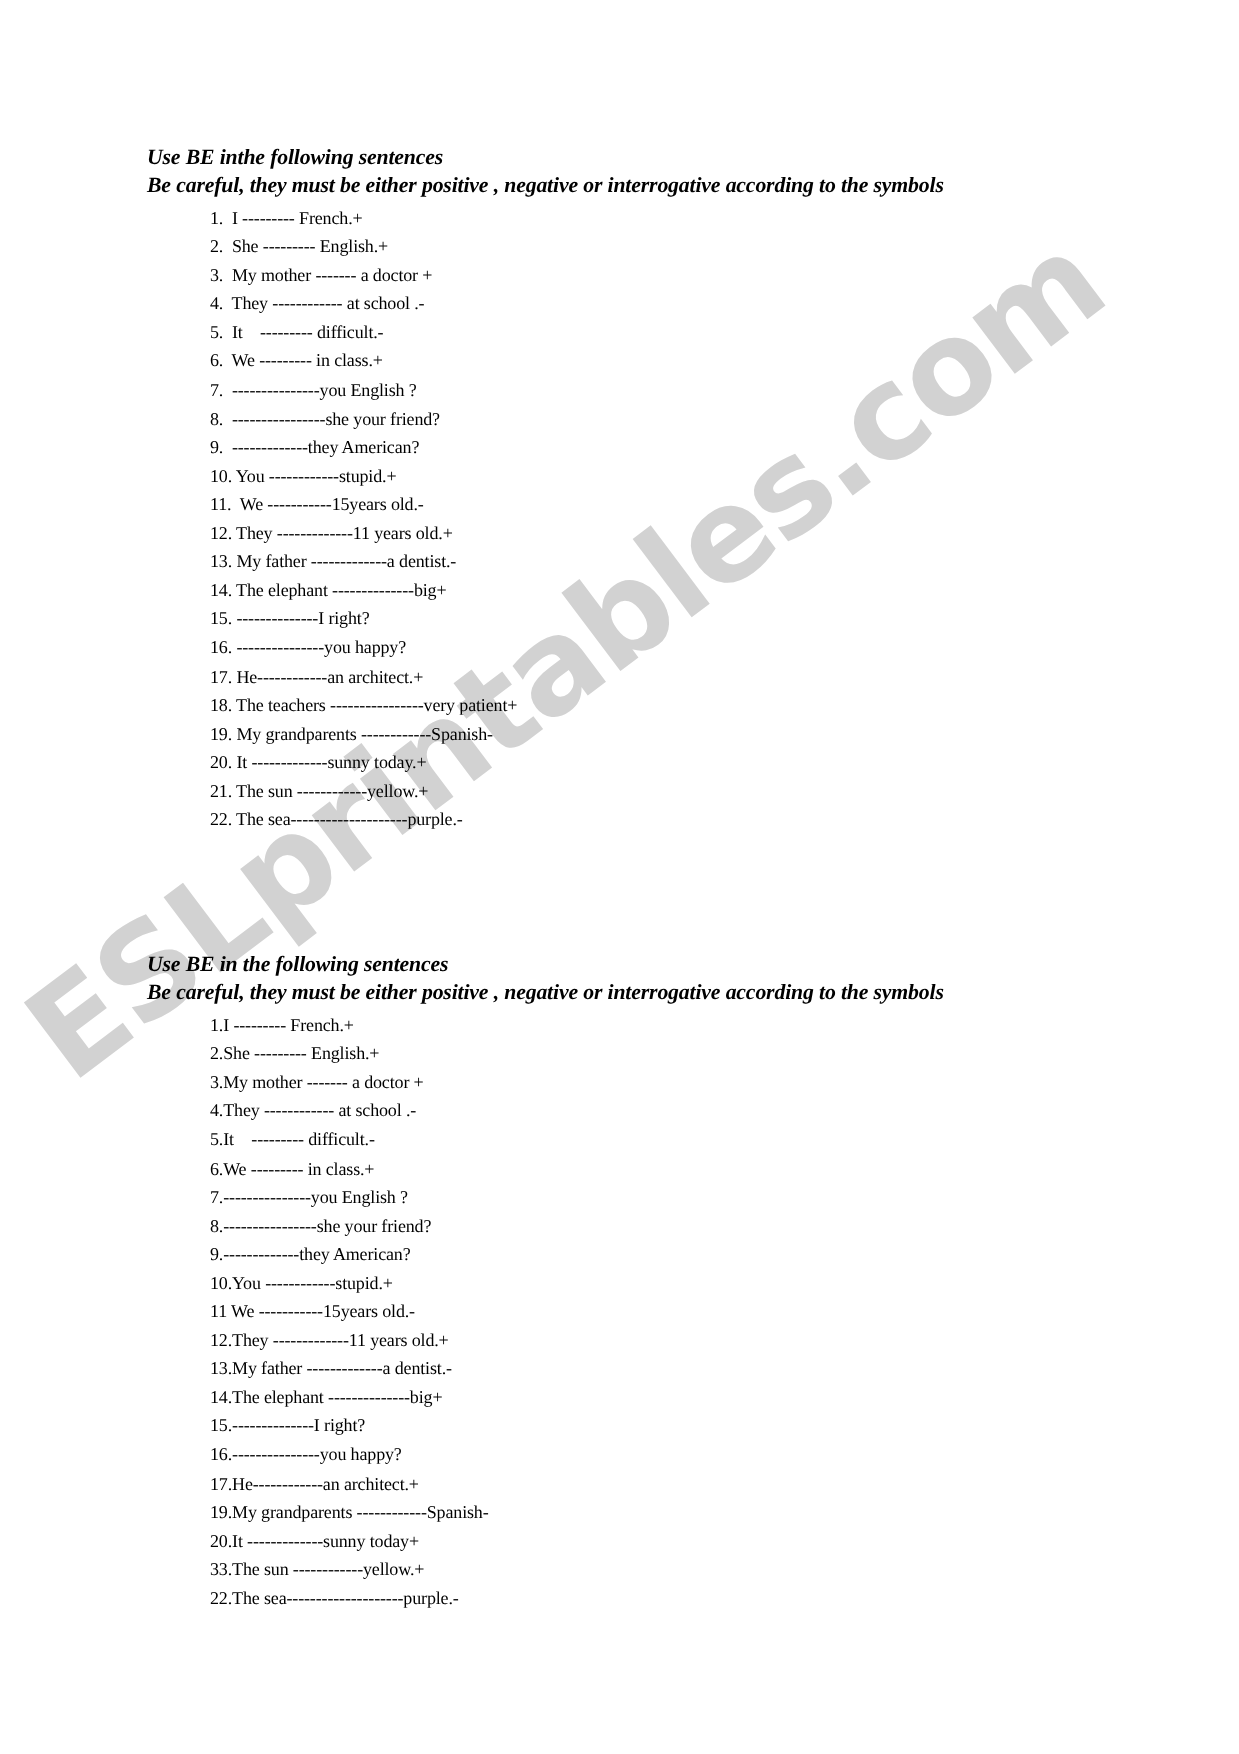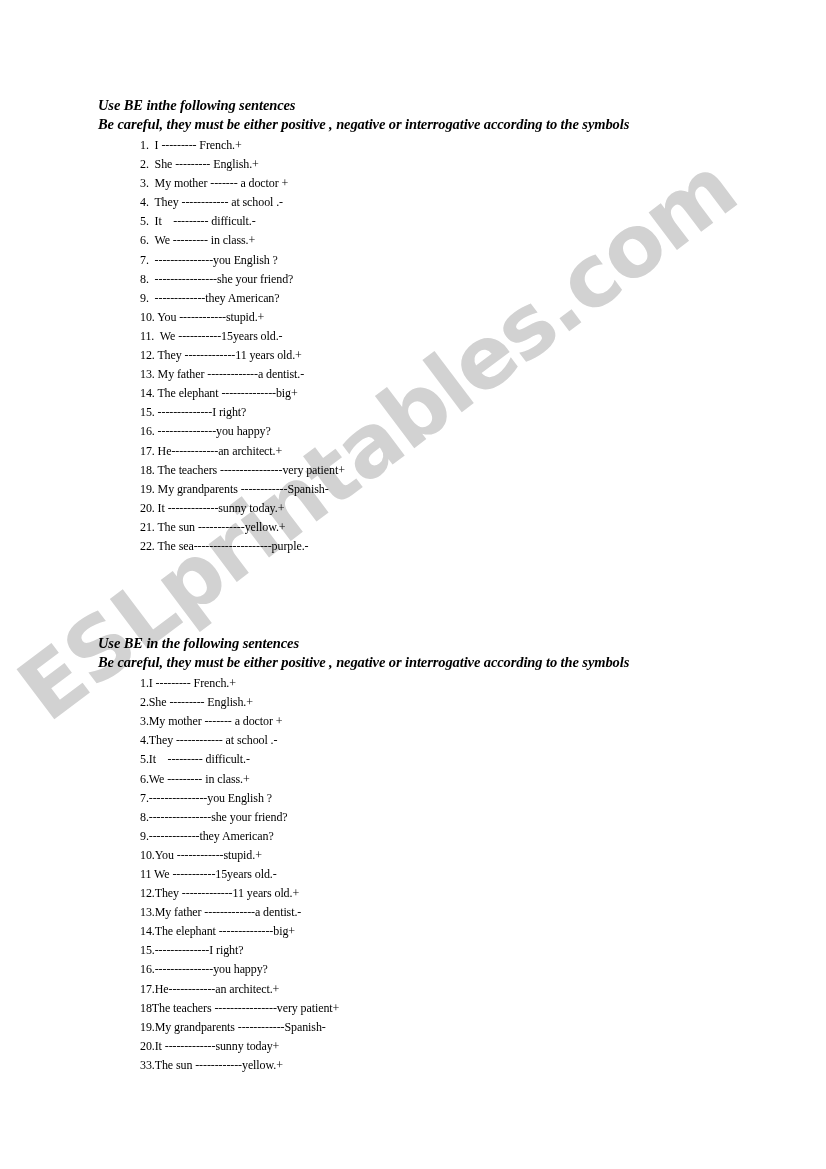--- a/index.html
+++ b/index.html
@@ -142,21 +142,21 @@
         <li class="item">8.----------------she your friend?</li>
         <li class="item">9.-------------they American?</li>
         <li class="item">10.You ------------stupid.+</li>
         <li class="item">11 We -----------15years old.-</li>
         <li class="item">12.They -------------11 years old.+</li>
         <li class="item">13.My father -------------a dentist.-</li>
         <li class="item">14.The elephant --------------big+</li>
         <li class="item">15.--------------I right?</li>
         <li class="item">16.---------------you happy?</li>
         <li class="item">17.He------------an architect.+</li>
-        <li class="item">18The teachers ----------------very patient+</li>
         <li class="item">19.My grandparents ------------Spanish-</li>
         <li class="item">20.It -------------sunny today+</li>
         <li class="item">33.The sun ------------yellow.+</li>
+        <li class="item">22.The sea--------------------purple.-</li>
       </ol>
     </div>
 
   </div>
 </div>
 
 </body></html>

